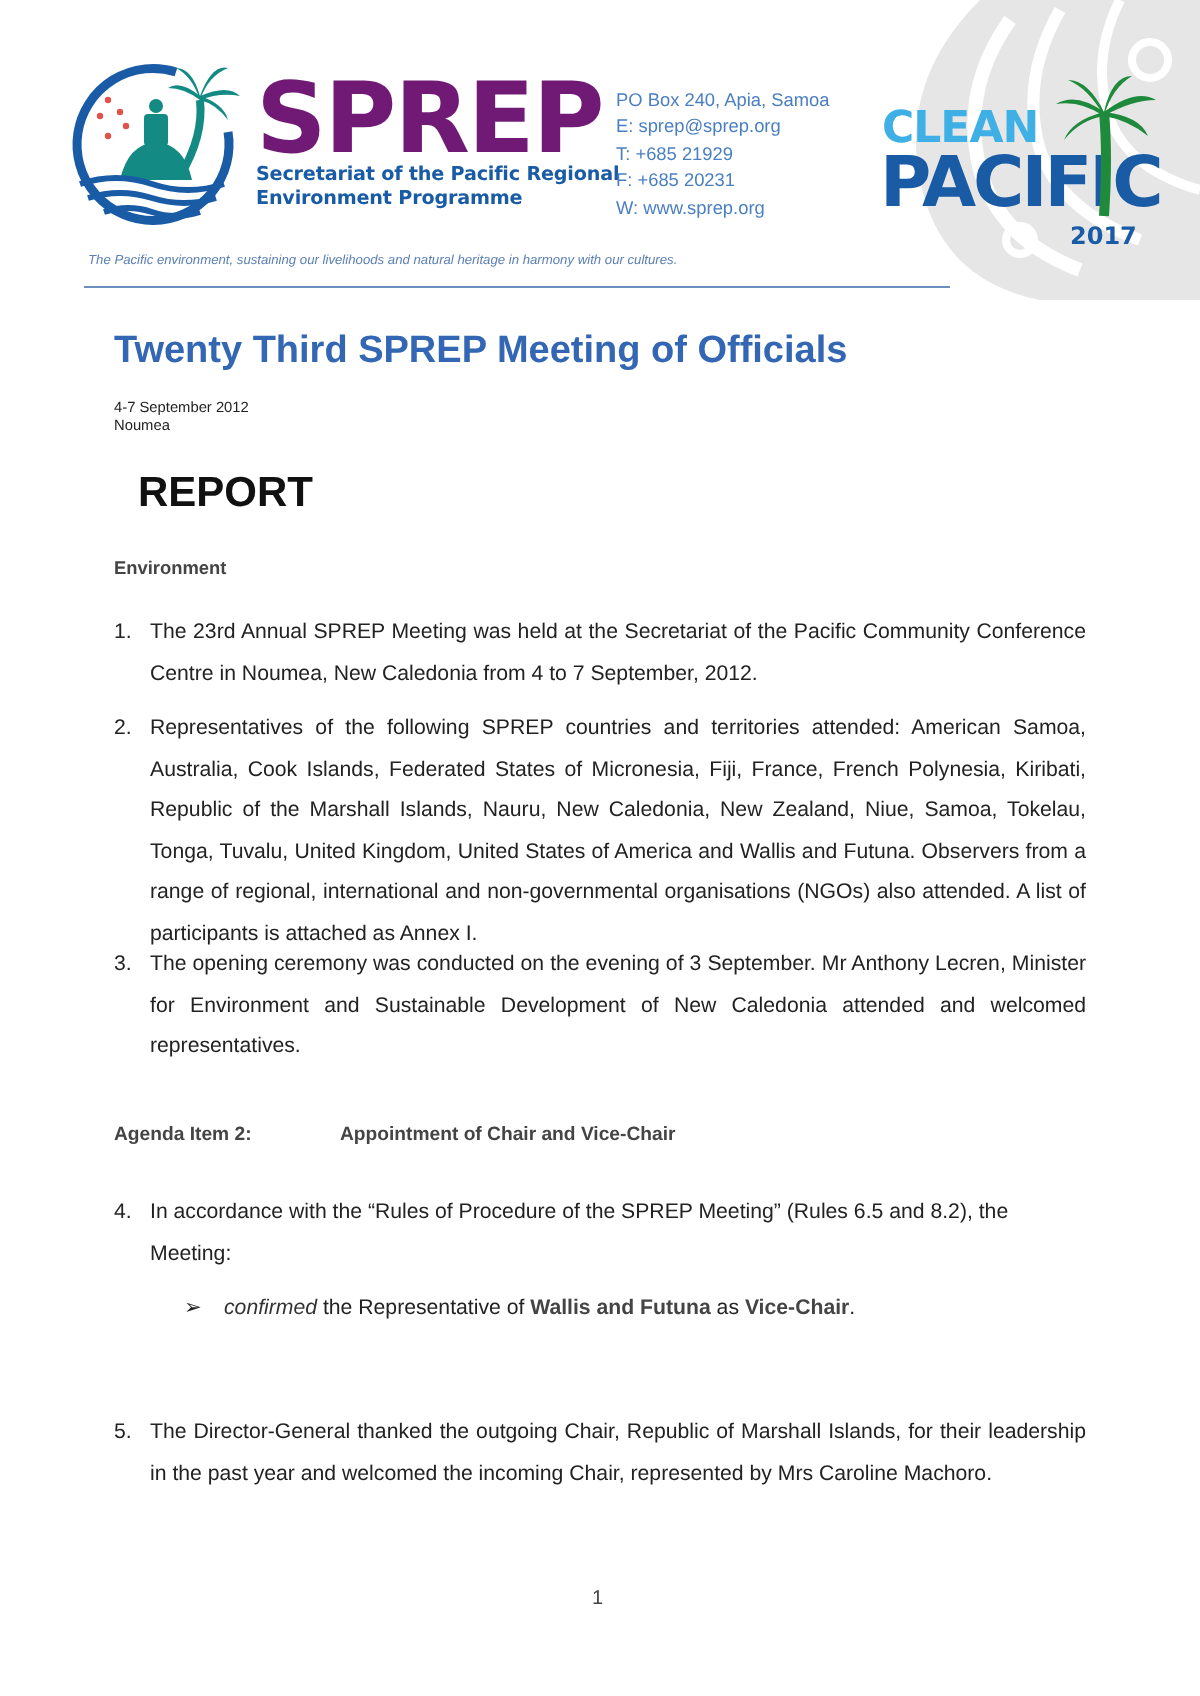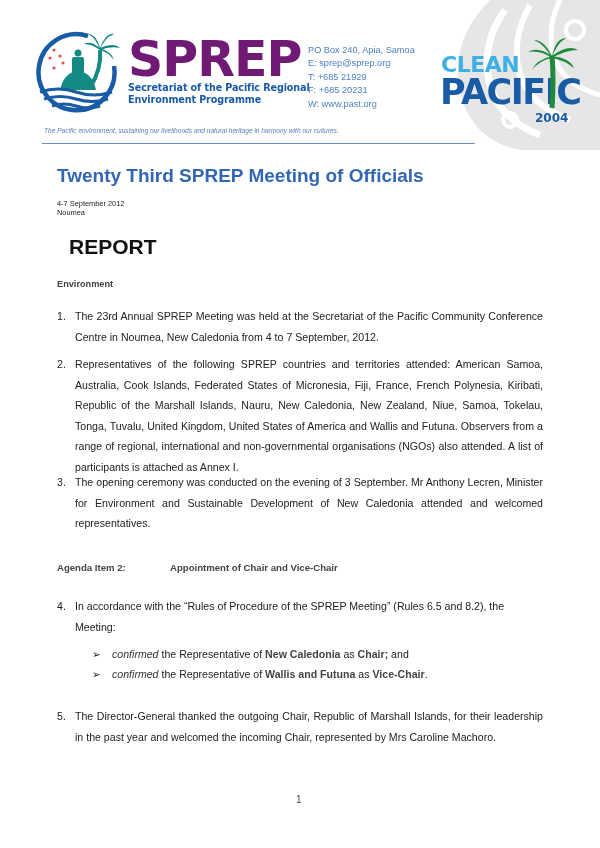--- a/index.html
+++ b/index.html
@@ -92,38 +92,38 @@
   <div class="big">SPREP</div>
   <div class="sub">Secretariat of the Pacific Regional</div>
   <div class="sub">Environment Programme</div>
 </div>
 
 <div class="contact">
   <div>PO Box 240, Apia, Samoa</div>
   <div>E: sprep@sprep.org</div>
   <div>T: +685 21929</div>
   <div>F: +685 20231</div>
-  <div>W: www.past.org</div>
+  <div>W: www.sprep.org</div>
 </div>
 
 <div class="clean-logo">
   <span class="clean-word w1">CLEAN</span>
   <span class="clean-word w2">PACIFIC</span>
   <svg style="position:absolute;left:88px;top:-10px;width:50px;height:72px" viewBox="0 0 50 72">
     <path d="M24 70 Q26 40 24 18" fill="none" stroke="#1f8a3c" stroke-width="5"></path>
     <g fill="#1f8a3c">
       <path d="M24 18 Q10 8 0 14 Q12 12 24 20 Z"></path>
       <path d="M24 18 Q16 2 6 2 Q16 6 24 20 Z"></path>
       <path d="M24 18 Q28 0 38 0 Q28 6 24 20 Z"></path>
       <path d="M24 18 Q40 6 50 12 Q38 12 24 20 Z"></path>
       <path d="M24 18 Q42 20 46 30 Q36 22 24 20 Z"></path>
       <path d="M24 18 Q8 22 4 32 Q12 22 24 20 Z"></path>
     </g>
   </svg>
-  <span class="clean-word w3">2004</span>
+  <span class="clean-word w3">2017</span>
 </div>
 
 <div class="tagline">The Pacific environment, sustaining our livelihoods and natural heritage in harmony with our cultures.</div>
 <div class="header-rule"></div>
 
 <div class="doc-title">Twenty Third SPREP Meeting of Officials</div>
 <div class="meta">
   <div>4-7 September 2012</div>
   <div>Noumea</div>
 </div>
@@ -147,23 +147,20 @@
   <span class="lbl">Agenda Item 2:</span><span>Appointment of Chair and Vice-Chair</span>
 </div>
 
 <div class="para p4">
   <span class="num">4.</span>
   <span class="txt">In accordance with the “Rules of Procedure of the SPREP Meeting” (Rules 6.5 and 8.2), the Meeting:</span>
 </div>
 
 <div class="bullets">
   <div class="b">
-    <span class="arrow">➢</span><em>confirmed</em><span> the Representative of </span><span class="hl">New Caledonia</span><span> as </span><span class="hl">Chair;</span><span> and</span>
-  </div>
-  <div class="b">
     <span class="arrow">➢</span><em>confirmed</em><span> the Representative of </span><span class="hl">Wallis and Futuna</span><span> as </span><span class="hl">Vice-Chair</span><span>.</span>
   </div>
 </div>
 
 <div class="para p5">
   <span class="num">5.</span>
   <span class="txt">The Director-General thanked the outgoing Chair, Republic of Marshall Islands, for their leadership in the past year and welcomed the incoming Chair, represented by Mrs Caroline Machoro.</span>
 </div>
 
 <div class="page-no">1</div>

